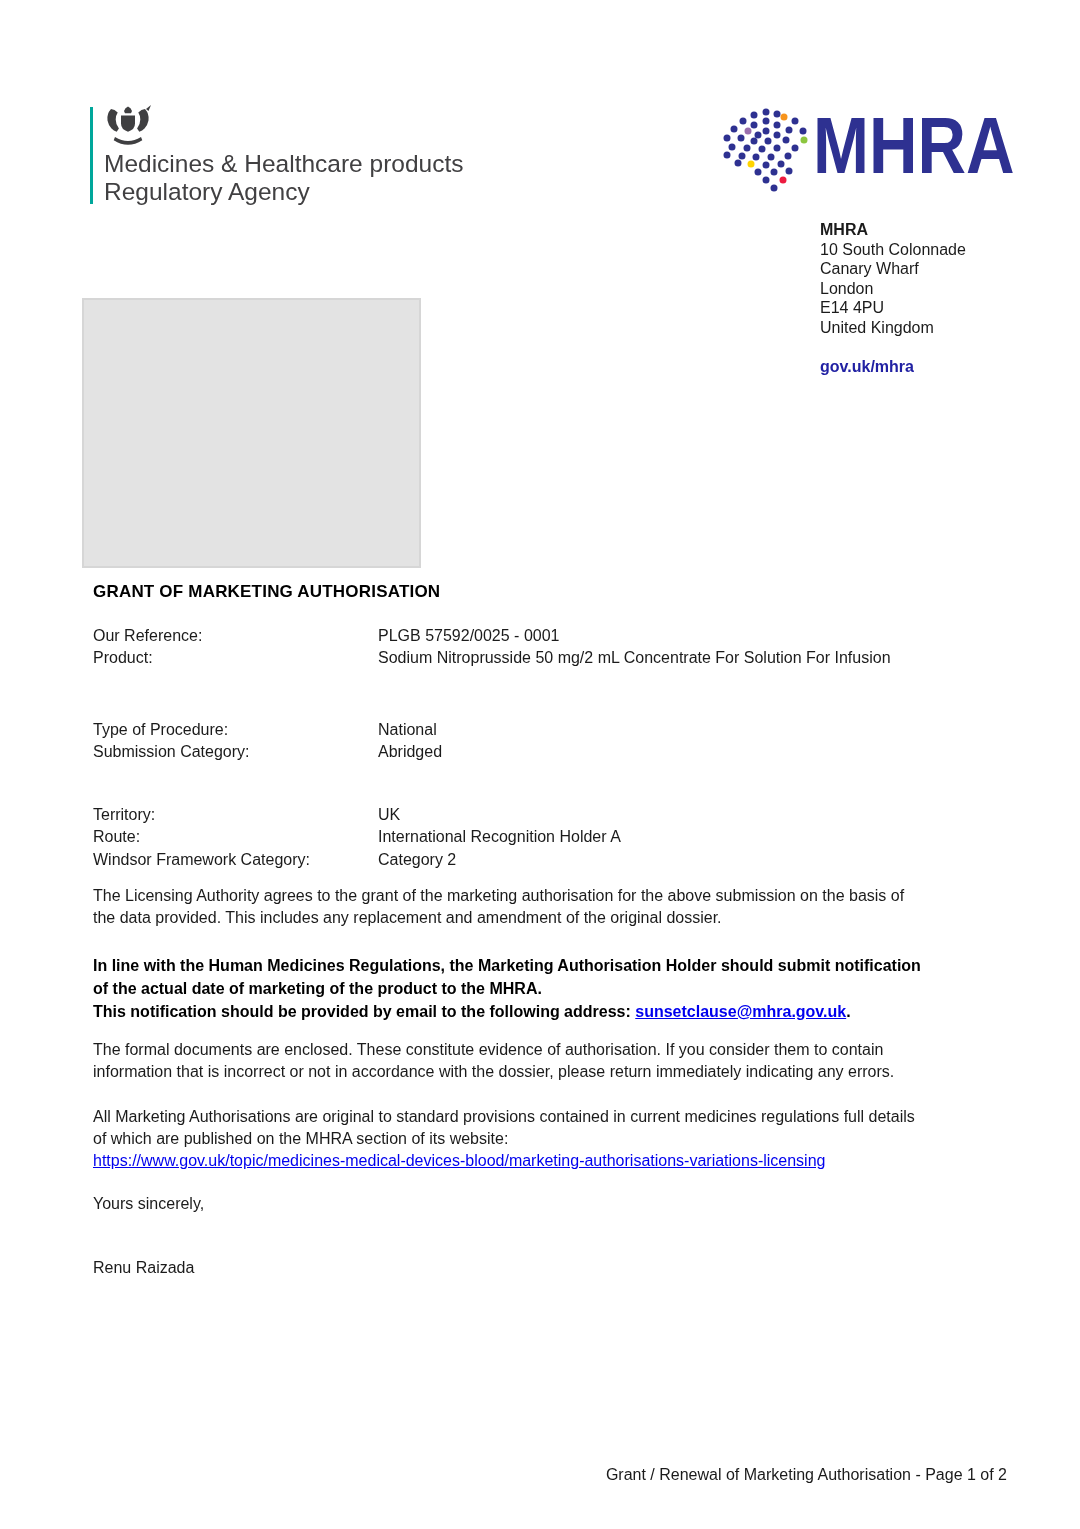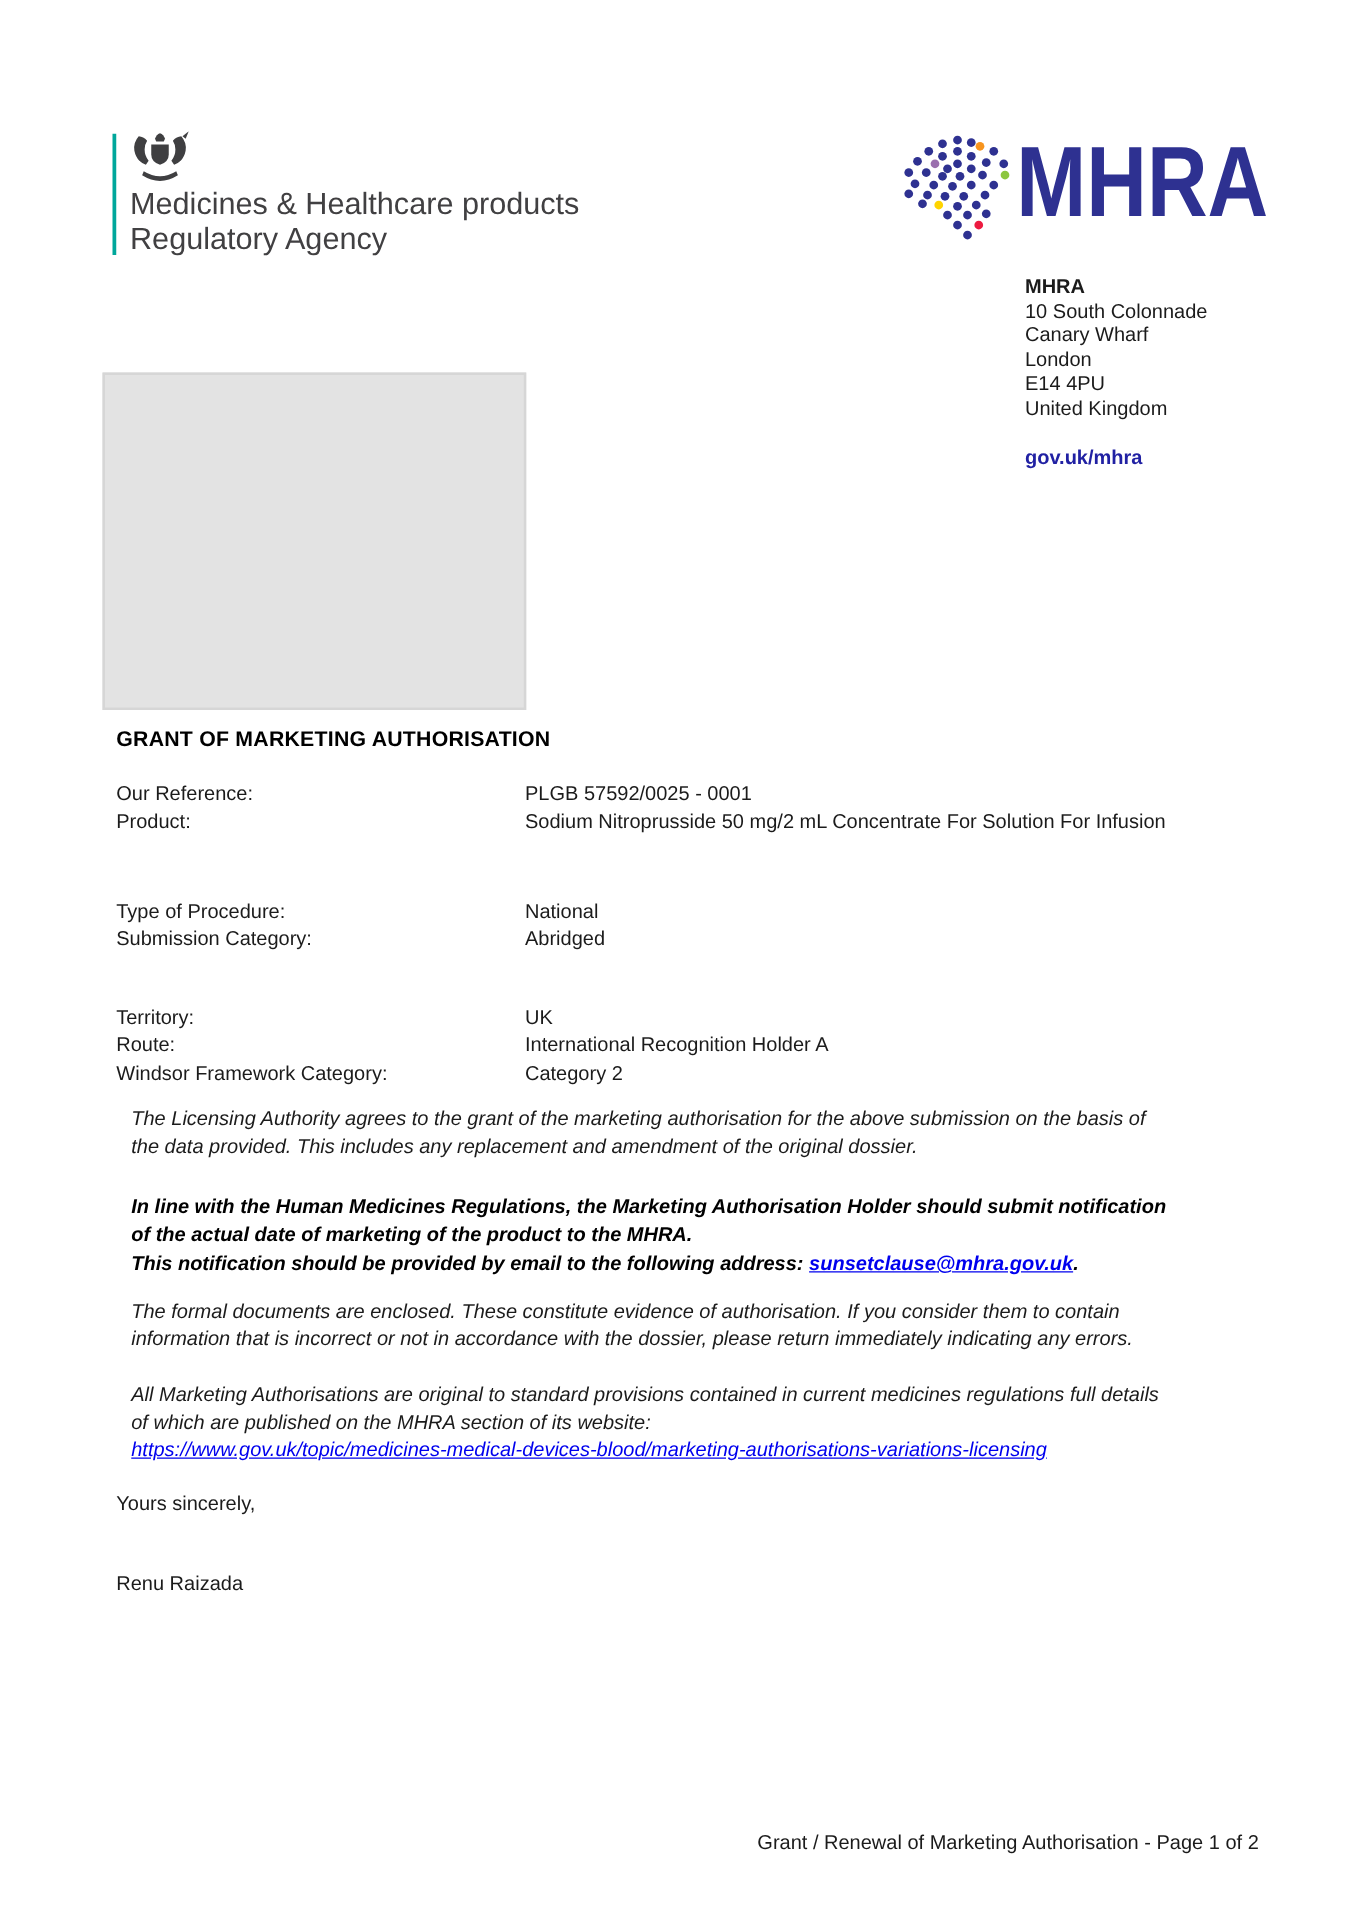--- a/index.html
+++ b/index.html
@@ -28,23 +28,23 @@
   .addr-lines { white-space:pre-line; }
   .addr-site { display:inline-block; margin-top:20px; font-weight:bold; color:#2121A3; text-decoration:none; }
   
   .redacted { position:absolute; left:82px; top:278px; width:339px; height:270px;
               background:#E3E3E3; border:2px solid #D6D6D6; }
   
   .heading { position:absolute; left:93px; top:561px; font-size:17px; line-height:22px;
              font-weight:bold; color:#000; letter-spacing:0.2px; }
   .refs { position:absolute; left:93px; width:940px; }
   .refs-1 { top:605px; } .refs-2 { top:699px; } .refs-3 { top:784px; }
-  .row { display:flex; line-height:22.4px;gap:42px; }
+  .row { display:flex; line-height:22.4px; }
   .lbl { width:285px; flex:0 0 285px; }
-  .para { position:absolute; left:105px; width:960px; white-space:pre-line;font-style:italic; }
+  .para { position:absolute; left:93px; width:960px; white-space:pre-line; }
   .para-grant   { top:865px; }
   .para-notice  { top:934px; font-weight:bold; color:#000; line-height:23px; }
   .para-formal  { top:1019px; }
   .para-prov    { top:1086px; }
   .closing   { position:absolute; left:93px; top:1173px; }
   .signature { position:absolute; left:93px; top:1237px; }
   .footer { position:absolute; left:0; right:73px; top:1444px; text-align:right; }
   a.doclink { color:#0000EE; text-decoration:underline; }
   a.email   { color:#0000EE; text-decoration:underline; font-weight:bold; }
 </style>

